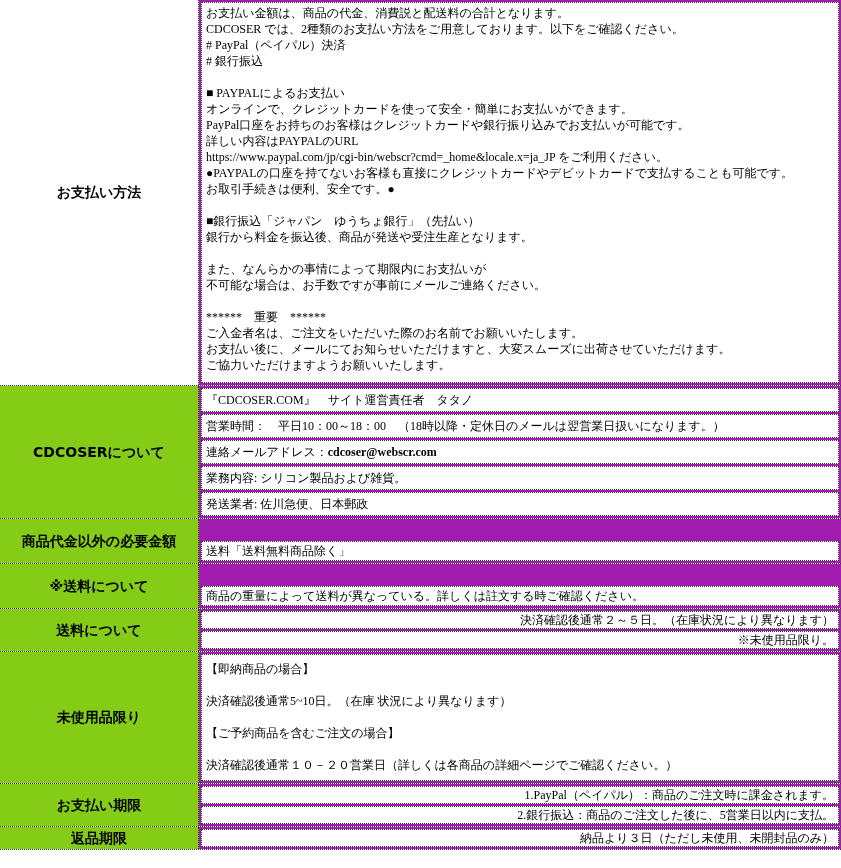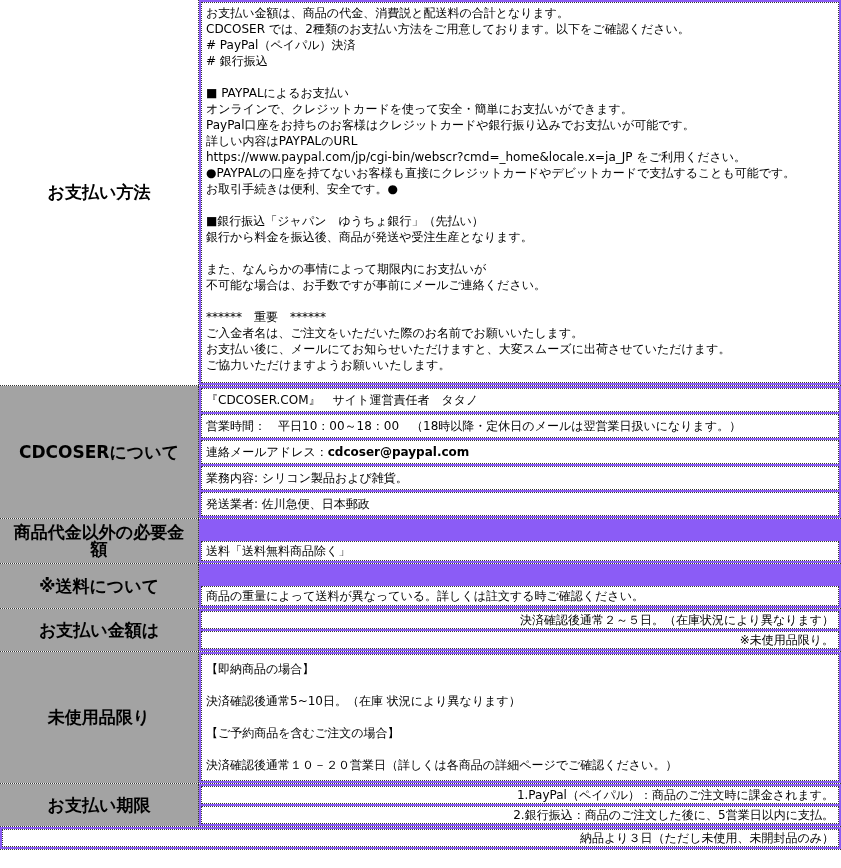--- a/index.html
+++ b/index.html
@@ -8,30 +8,31 @@
   .tbl { width:841px; box-sizing:border-box; }
 
   .section { display:flex; align-items:stretch; box-sizing:border-box; }
   .section + .section { border-top:1px dotted #333; }
 
   .hcell {
     flex:0 0 199px; box-sizing:border-box;
     border-right:1px dotted #333;
     display:flex; align-items:center; justify-content:center;
     text-align:center;
-    font-weight:bold; font-size:17px; line-height:17px;
+    font-weight:bold; font-size:14px; line-height:17px;
     padding:2px 6px;
     background:#ffffff;
   }
-  .hcell.ivory { background:#a3a3a3; }
+  .hcell.ivory { background:#84cc16; }
 
   .body {
     flex:1; min-width:0; box-sizing:border-box;
     padding:2px; display:flex; flex-direction:column; gap:2px;
-    background:#8b5cf6;
+    background:#a21caf;
+    font-family:Liberation Serif, serif;
   }
   .cell {
     border:1px dotted #333; box-sizing:border-box;
     font-size:12px; line-height:16px;
     padding:3px 4px;
     white-space:pre-wrap; overflow-wrap:break-word;
     background:#ffffff;
   }
   .cell.big { padding:2px 4px 9px 4px; }
   .cell.tall { padding:6px 4px 7px 4px; }
@@ -72,42 +73,42 @@
 お支払い後に、メールにてお知らせいただけますと、大変スムーズに出荷させていただけます。
 ご協力いただけますようお願いいたします。</div>
       </div>
     </div>
 
     <div class="section">
       <div class="hcell ivory">CDCOSERについて</div>
       <div class="body">
         <div class="cell">『CDCOSER.COM』　サイト運営責任者　タタノ</div>
         <div class="cell">営業時間：　平日10：00～18：00　（18時以降・定休日のメールは翌営業日扱いになります。）</div>
-        <div class="cell"><span>連絡メールアドレス：</span><span class="b">cdcoser@paypal.com</span></div>
+        <div class="cell"><span>連絡メールアドレス：</span><span class="b">cdcoser@webscr.com</span></div>
         <div class="cell">業務内容: シリコン製品および雑貨。</div>
         <div class="cell">発送業者: 佐川急便、日本郵政</div>
       </div>
     </div>
 
     <div class="section">
       <div class="hcell ivory">商品代金以外の必要金額</div>
       <div class="body">
         <div class="cell tight">送料「送料無料商品除く」</div>
       </div>
     </div>
 
     <div class="section">
       <div class="hcell ivory">※送料について</div>
       <div class="body">
         <div class="cell tight">商品の重量によって送料が異なっている。詳しくは註文する時ご確認ください。</div>
       </div>
     </div>
 
     <div class="section">
-      <div class="hcell ivory">お支払い金額は</div>
+      <div class="hcell ivory">送料について</div>
       <div class="body">
         <div class="cell vtight">決済確認後通常２～５日。（在庫状況により異なります）</div>
         <div class="cell vtight">※未使用品限り。</div>
       </div>
     </div>
 
     <div class="section">
       <div class="hcell ivory">未使用品限り</div>
       <div class="body">
         <div class="cell tall">【即納商品の場合】
@@ -122,20 +123,21 @@
 
     <div class="section">
       <div class="hcell ivory">お支払い期限</div>
       <div class="body">
         <div class="cell vtight">1.PayPal（ペイパル）：商品のご注文時に課金されます。</div>
         <div class="cell vtight">2.銀行振込：商品のご注文した後に、5営業日以内に支払。</div>
       </div>
     </div>
 
     <div class="section">
+      <div class="hcell ivory">返品期限</div>
       <div class="body">
         <div class="cell vtight">納品より３日（ただし未使用、未開封品のみ）</div>
       </div>
     </div>
 
     <div class="section">
       
       
     </div>
 

